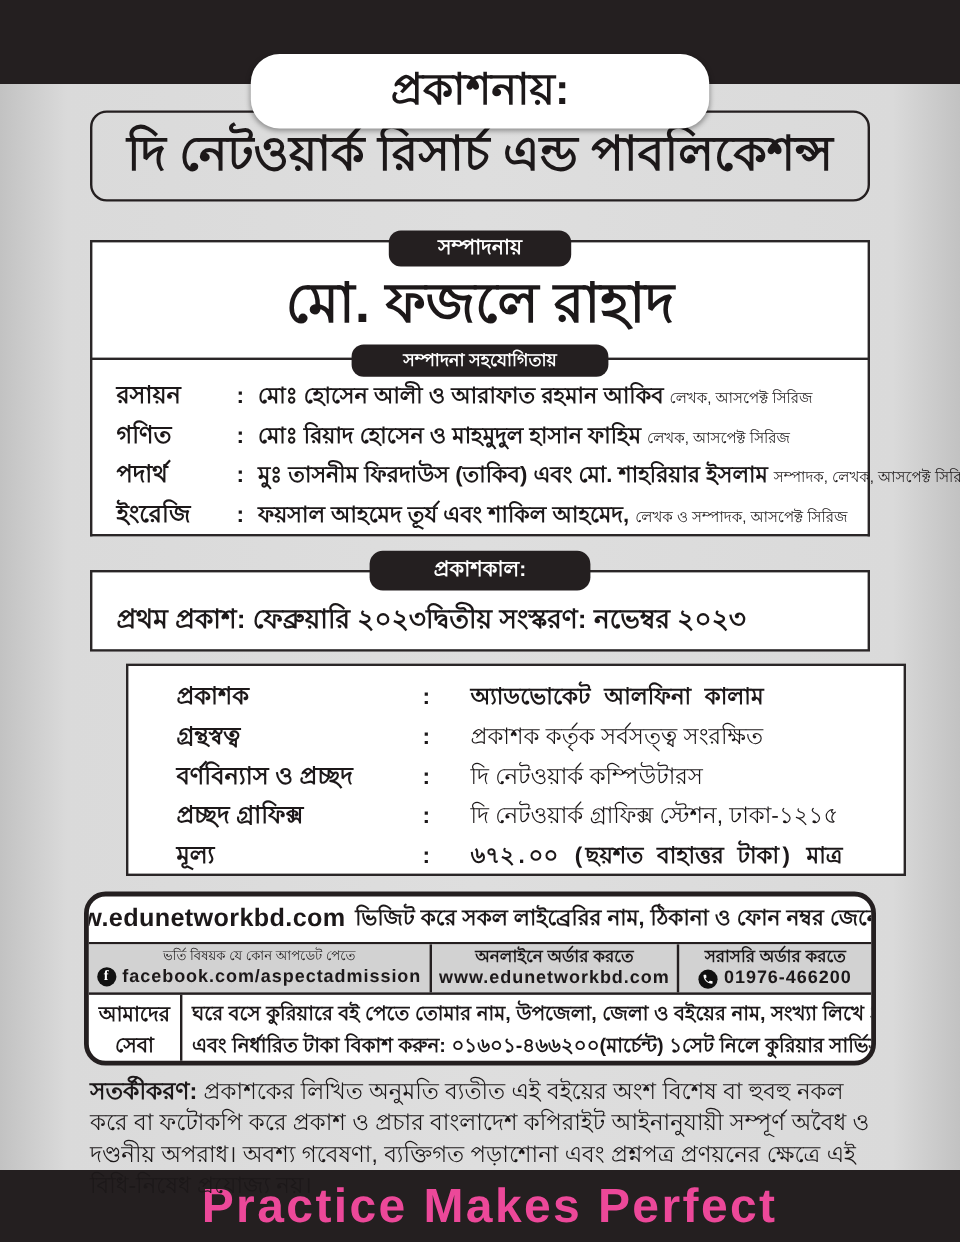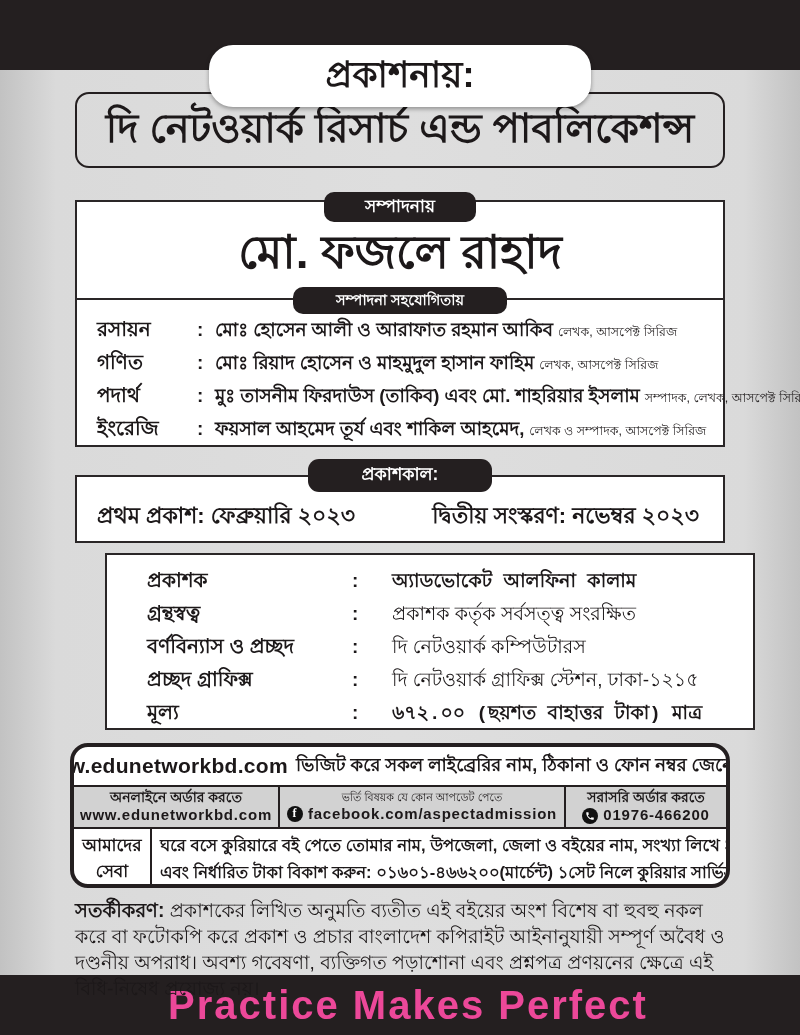--- a/index.html
+++ b/index.html
@@ -39,21 +39,21 @@
   .editor-box { top:200px; height:100px; display:flex; align-items:center; justify-content:center; }
   .editor-name { font-size:46px; font-weight:bold; padding-top:10px; }
 
   .team-box { top:300px; height:147px; border-top:none; display:flex; flex-direction:column; justify-content:space-evenly; padding:14px 8px 12px 20px; }
   .team-row { display:flex; align-items:baseline; white-space:nowrap; }
   .team-subject { width:100px; font-size:20px; font-weight:bold; flex:none; }
   .team-colon { width:18px; font-size:19px; font-weight:bold; flex:none; }
   .team-names { font-size:18.5px; font-weight:bold; }
   .team-role { font-size:12.5px; font-weight:normal; margin-left:5px; color:#242021; }
 
-  .dates-box { top:475px; height:68px; display:flex; align-items:center; justify-content:space-between; padding:14px 24px 0 20px; }
+  .dates-box { top:475px; height:68px; display:flex; align-items:center; padding:14px 24px 0 20px; }
   .date-item { font-size:22px; font-weight:bold; }
 
   .info-box { top:553px; height:177px; display:flex; flex-direction:column; justify-content:space-evenly; padding:10px 10px 10px 40px;margin-left:30px; }
   .info-row { display:flex; align-items:baseline; white-space:nowrap; }
   .info-label { width:205px; font-size:20px; font-weight:bold; flex:none; }
   .info-colon { width:40px; font-size:19px; font-weight:bold; flex:none; }
   .info-value { font-size:19px; }
   .info-row.strong .info-value { font-weight:bold;font-family:Liberation Mono, monospace; }
 
   .contact-box {
@@ -171,30 +171,30 @@
       <span class="info-value">৬৭২.০০ (ছয়শত বাহাত্তর টাকা) মাত্র</span>
     </div>
   </div>
 
   <div class="contact-box">
     <div class="contact-header">
       <span class="contact-url">www.edunetworkbd.com</span>
       <span class="contact-note">ভিজিট করে সকল লাইব্রেরির নাম, ঠিকানা ও ফোন নম্বর জেনে নিন</span>
     </div>
     <div class="contact-cols">
-      <div class="ccol ccol-2">
-        <span class="ccol-label">অনলাইনে অর্ডার করতে</span>
-        <span class="ccol-value">www.edunetworkbd.com</span>
-      </div>
       <div class="ccol ccol-1">
         <span class="ccol-small-label">ভর্তি বিষয়ক যে কোন আপডেট পেতে</span>
         <span class="ccol-value">
           <span class="circle-icon fb">f</span>
           <span>facebook.com/aspectadmission</span>
         </span>
+      </div>
+      <div class="ccol ccol-2">
+        <span class="ccol-label">অনলাইনে অর্ডার করতে</span>
+        <span class="ccol-value">www.edunetworkbd.com</span>
       </div>
       <div class="ccol ccol-3">
         <span class="ccol-label">সরাসরি অর্ডার করতে</span>
         <span class="ccol-value">
           <span class="circle-icon">
             <svg viewBox="0 0 24 24" fill="#fff">
                 <path d="M6.6 10.8c1.5 2.9 3.8 5.2 6.7 6.7l2.2-2.2c.3-.3.7-.4 1-.2 1.1.4 2.3.6 3.6.6.6 0 1 .4 1 1V20c0 .6-.4 1-1 1C10.6 21 3 13.4 3 4c0-.6.4-1 1-1h3.5c.6 0 1 .4 1 1 0 1.3.2 2.5.6 3.6.1.3 0 .7-.2 1l-2.3 2.2z"></path>
               </svg>
           </span>
           <span>01976-466200</span>

